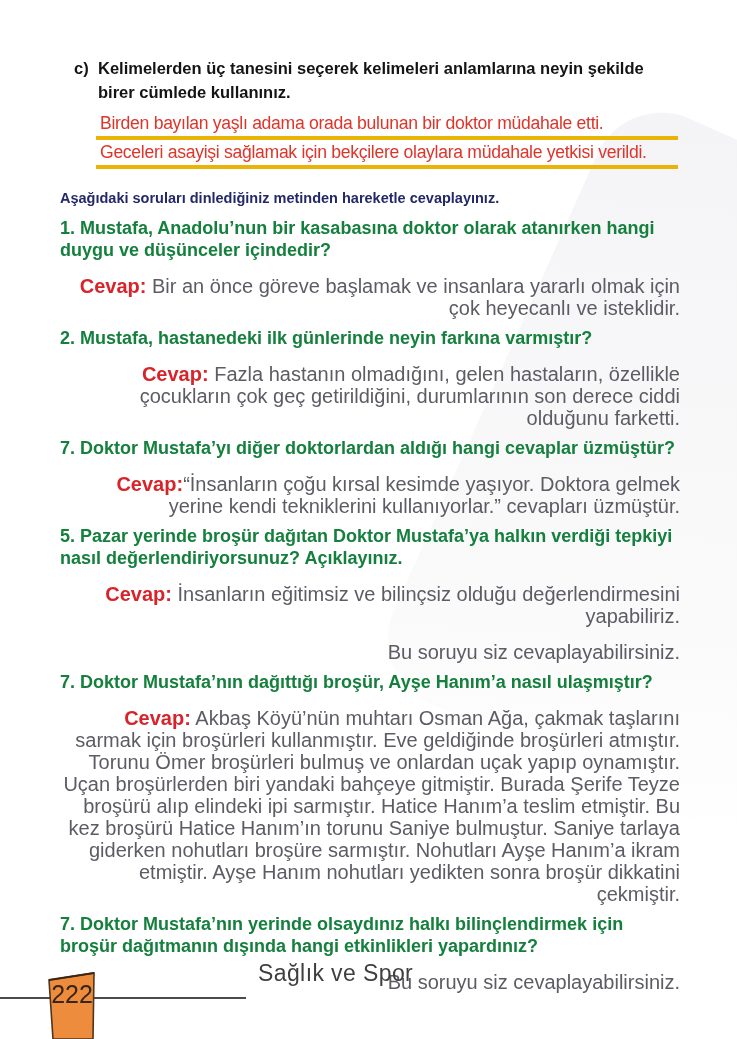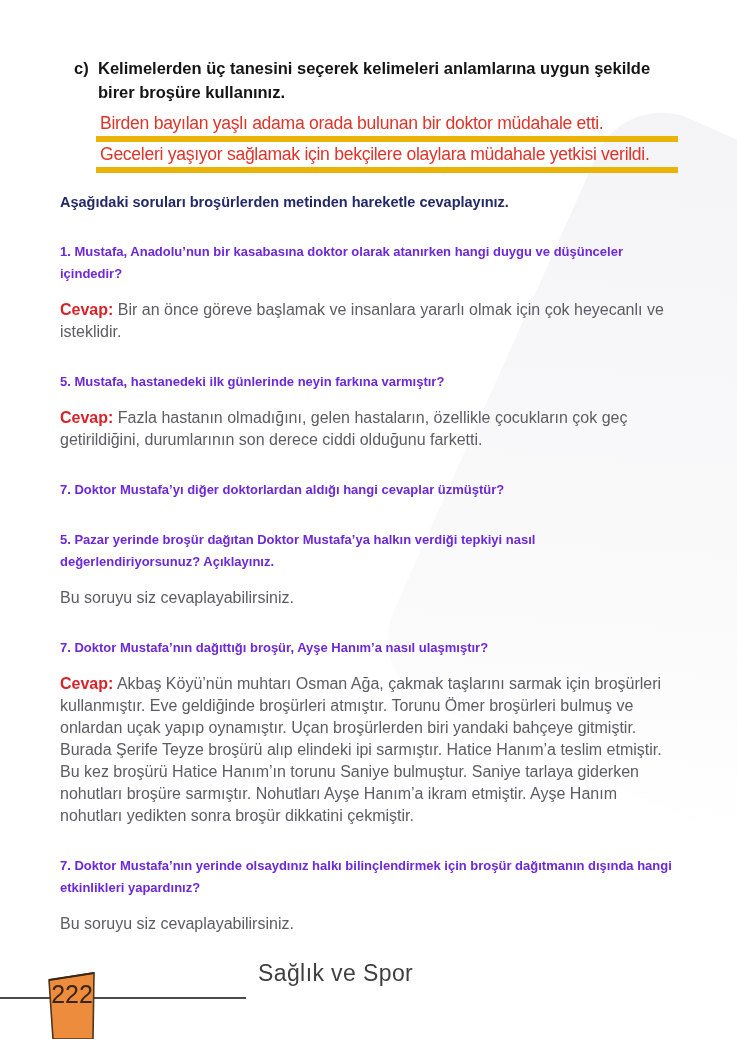--- a/index.html
+++ b/index.html
@@ -25,33 +25,33 @@
   
   .sec-c{display:flex;margin-left:14px;color:#141414;}
   .sec-c .lbl{font-weight:700;font-size:16.5px;line-height:24px;width:24px;flex:none;}
   .sec-c .txt{font-weight:700;font-size:16.5px;line-height:24px;width:592px;}
 
   .written{margin:7px 0 0 36px;width:582px;}
   .wline{
     display:block;
     font-size:17.6px;line-height:25px;letter-spacing:-0.3px;
     color:#de352b;
-    border-bottom:6px solid #eab308;
+    border-bottom:4px solid #eab308;
     padding:0 0 0 4px;
     white-space:nowrap;overflow:visible;
   }
 
   .instruction{
     margin-top:18px;
     font-size:14.5px;font-weight:700;line-height:22px;
     color:#232968;
   }
 
-  .q{margin:28px 0 0;font-size:13px;font-weight:700;line-height:22px;color:#6d28d9;width:618px;}
-  .a{margin:14px 0 0;font-size:16px;line-height:22px;color:#5c5c64;width:620px;}
+  .q{margin:8px 0 0;font-size:18px;font-weight:700;line-height:22px;color:#15803d;width:618px;}
+  .a{margin:14px 0 0;font-size:20px;line-height:22px;color:#5c5c64;width:620px;text-align:right;}
   .cevap{color:#d8232a;font-weight:700;}
 
   
   .footer-rule{
     position:absolute;left:0;top:997px;width:246px;
     border-top:2px solid #4b4b4b;z-index:2;
   }
   .page-tab{position:absolute;left:44px;top:971px;z-index:3;}
   .footer-title{
     position:absolute;left:258px;top:960px;z-index:2;
@@ -62,39 +62,41 @@
 </head>
 <body>
 
 <div class="page">
   <div class="wm"></div>
 
   <div class="content">
 
     <div class="sec-c">
       <span class="lbl">c)</span>
-      <span class="txt">Kelimelerden üç tanesini seçerek kelimeleri anlamlarına uygun şekilde birer broşüre kullanınız.</span>
+      <span class="txt">Kelimelerden üç tanesini seçerek kelimeleri anlamlarına neyin şekilde birer cümlede kullanınız.</span>
     </div>
 
     <div class="written">
       <span class="wline">Birden bayılan yaşlı adama orada bulunan bir doktor müdahale etti.</span>
-      <span class="wline">Geceleri yaşıyor sağlamak için bekçilere olaylara müdahale yetkisi verildi.</span>
+      <span class="wline">Geceleri asayişi sağlamak için bekçilere olaylara müdahale yetkisi verildi.</span>
     </div>
 
-    <div class="instruction">Aşağıdaki soruları broşürlerden metinden hareketle cevaplayınız.</div>
+    <div class="instruction">Aşağıdaki soruları dinlediğiniz metinden hareketle cevaplayınız.</div>
 
     <div class="q">1. Mustafa, Anadolu’nun bir kasabasına doktor olarak atanırken hangi duygu ve düşünceler içindedir?</div>
     <div class="a"><span class="cevap">Cevap:</span><span> Bir an önce göreve başlamak ve insanlara yararlı olmak için çok heyecanlı ve isteklidir.</span></div>
 
-    <div class="q">5. Mustafa, hastanedeki ilk günlerinde neyin farkına varmıştır?</div>
+    <div class="q">2. Mustafa, hastanedeki ilk günlerinde neyin farkına varmıştır?</div>
     <div class="a"><span class="cevap">Cevap:</span><span> Fazla hastanın olmadığını, gelen hastaların, özellikle çocukların çok geç getirildiğini, durumlarının son derece ciddi olduğunu farketti.</span></div>
 
     <div class="q">7. Doktor Mustafa’yı diğer doktorlardan aldığı hangi cevaplar üzmüştür?</div>
+    <div class="a"><span class="cevap">Cevap:</span><span>“İnsanların çoğu kırsal kesimde yaşıyor. Doktora gelmek yerine kendi tekniklerini kullanıyorlar.” cevapları üzmüştür.</span></div>
 
     <div class="q">5. Pazar yerinde broşür dağıtan Doktor Mustafa’ya halkın verdiği tepkiyi nasıl değerlendiriyorsunuz? Açıklayınız.</div>
+    <div class="a"><span class="cevap">Cevap:</span><span> İnsanların eğitimsiz ve bilinçsiz olduğu değerlendirmesini yapabiliriz.</span></div>
 
     <div class="a"><span class="cevap"></span><span>Bu soruyu siz cevaplayabilirsiniz.</span></div>
 
     <div class="q">7. Doktor Mustafa’nın dağıttığı broşür, Ayşe Hanım’a nasıl ulaşmıştır?</div>
     <div class="a"><span class="cevap">Cevap:</span><span> Akbaş Köyü’nün muhtarı Osman Ağa, çakmak taşlarını sarmak için broşürleri kullanmıştır. Eve geldiğinde broşürleri atmıştır. Torunu Ömer broşürleri bulmuş ve onlardan uçak yapıp oynamıştır. Uçan broşürlerden biri yandaki bahçeye gitmiştir. Burada Şerife Teyze broşürü alıp elindeki ipi sarmıştır. Hatice Hanım’a teslim etmiştir. Bu kez broşürü Hatice Hanım’ın torunu Saniye bulmuştur. Saniye tarlaya giderken nohutları broşüre sarmıştır. Nohutları Ayşe Hanım’a ikram etmiştir. Ayşe Hanım nohutları yedikten sonra broşür dikkatini çekmiştir.</span></div>
 
     <div class="q">7. Doktor Mustafa’nın yerinde olsaydınız halkı bilinçlendirmek için broşür dağıtmanın dışında hangi etkinlikleri yapardınız?</div>
     <div class="a"><span class="cevap"></span><span>Bu soruyu siz cevaplayabilirsiniz.</span></div>
 
   </div>

